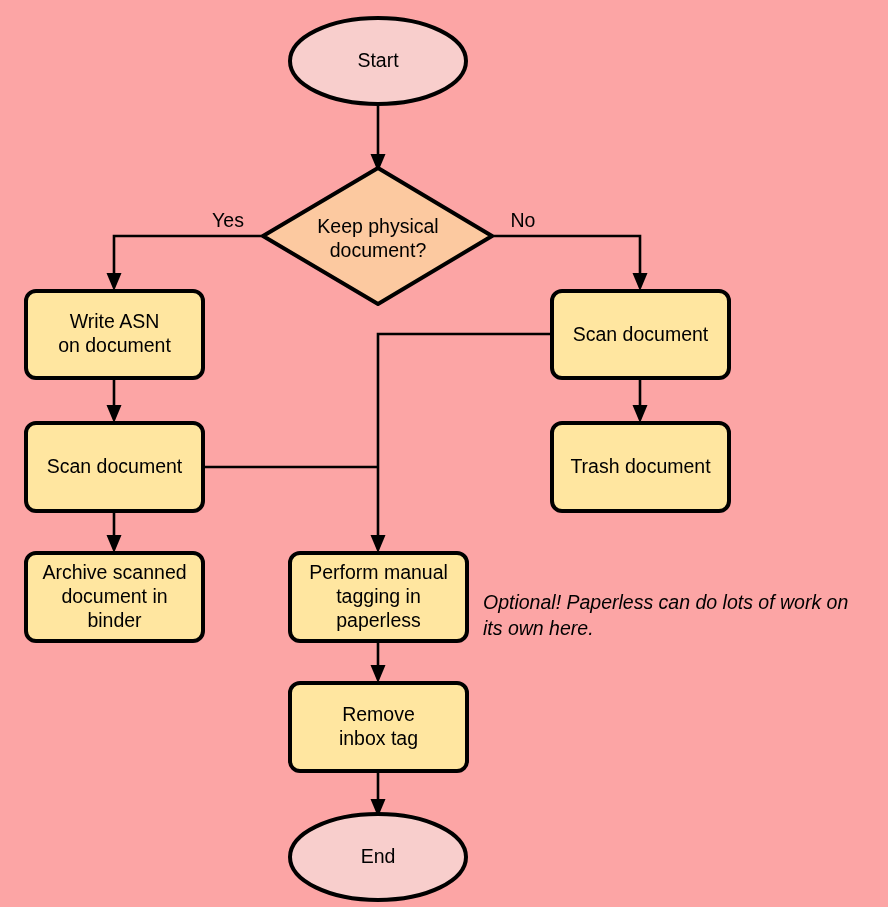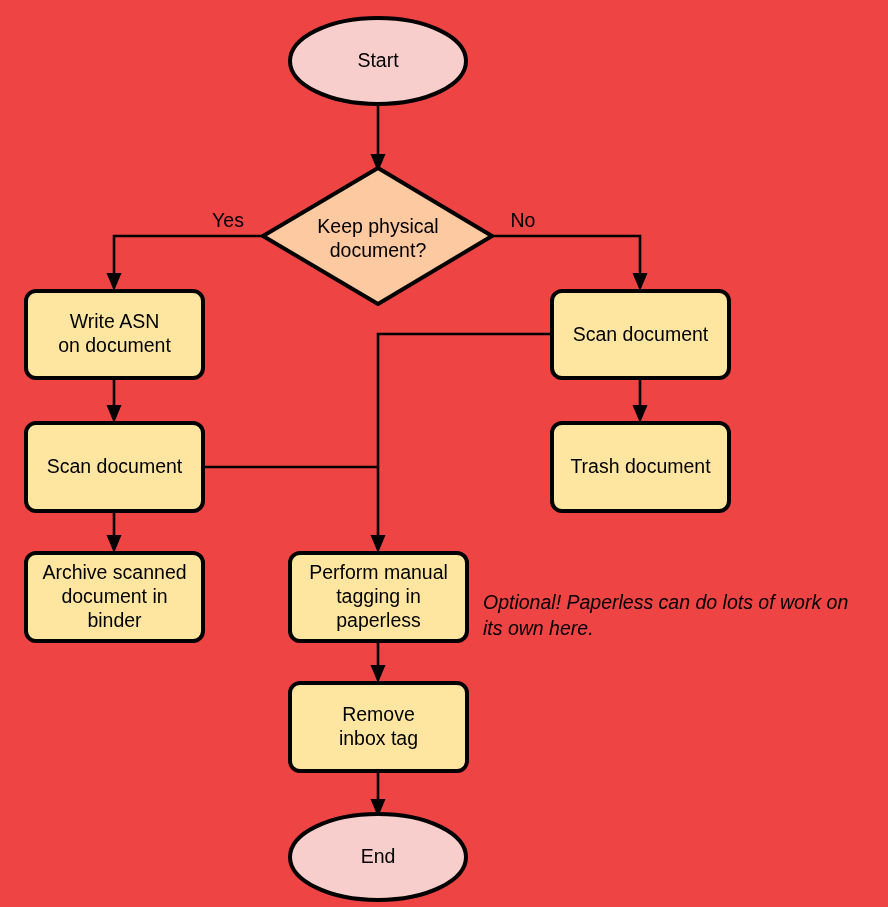--- a/index.html
+++ b/index.html
@@ -9,21 +9,21 @@
     background: #ffffff;
   }
   body {
     font-family: "Liberation Sans", sans-serif;
     -webkit-font-smoothing: antialiased;
   }
   #canvas {
     position: relative;
     width: 888px;
     height: 907px;
-    background: #ef4444;
+    background: #fca5a5;
     overflow: hidden;
   }
   #flow-svg {
     position: absolute;
     left: 0;
     top: 0;
     width: 888px;
     height: 907px;
     display: block;
   }

